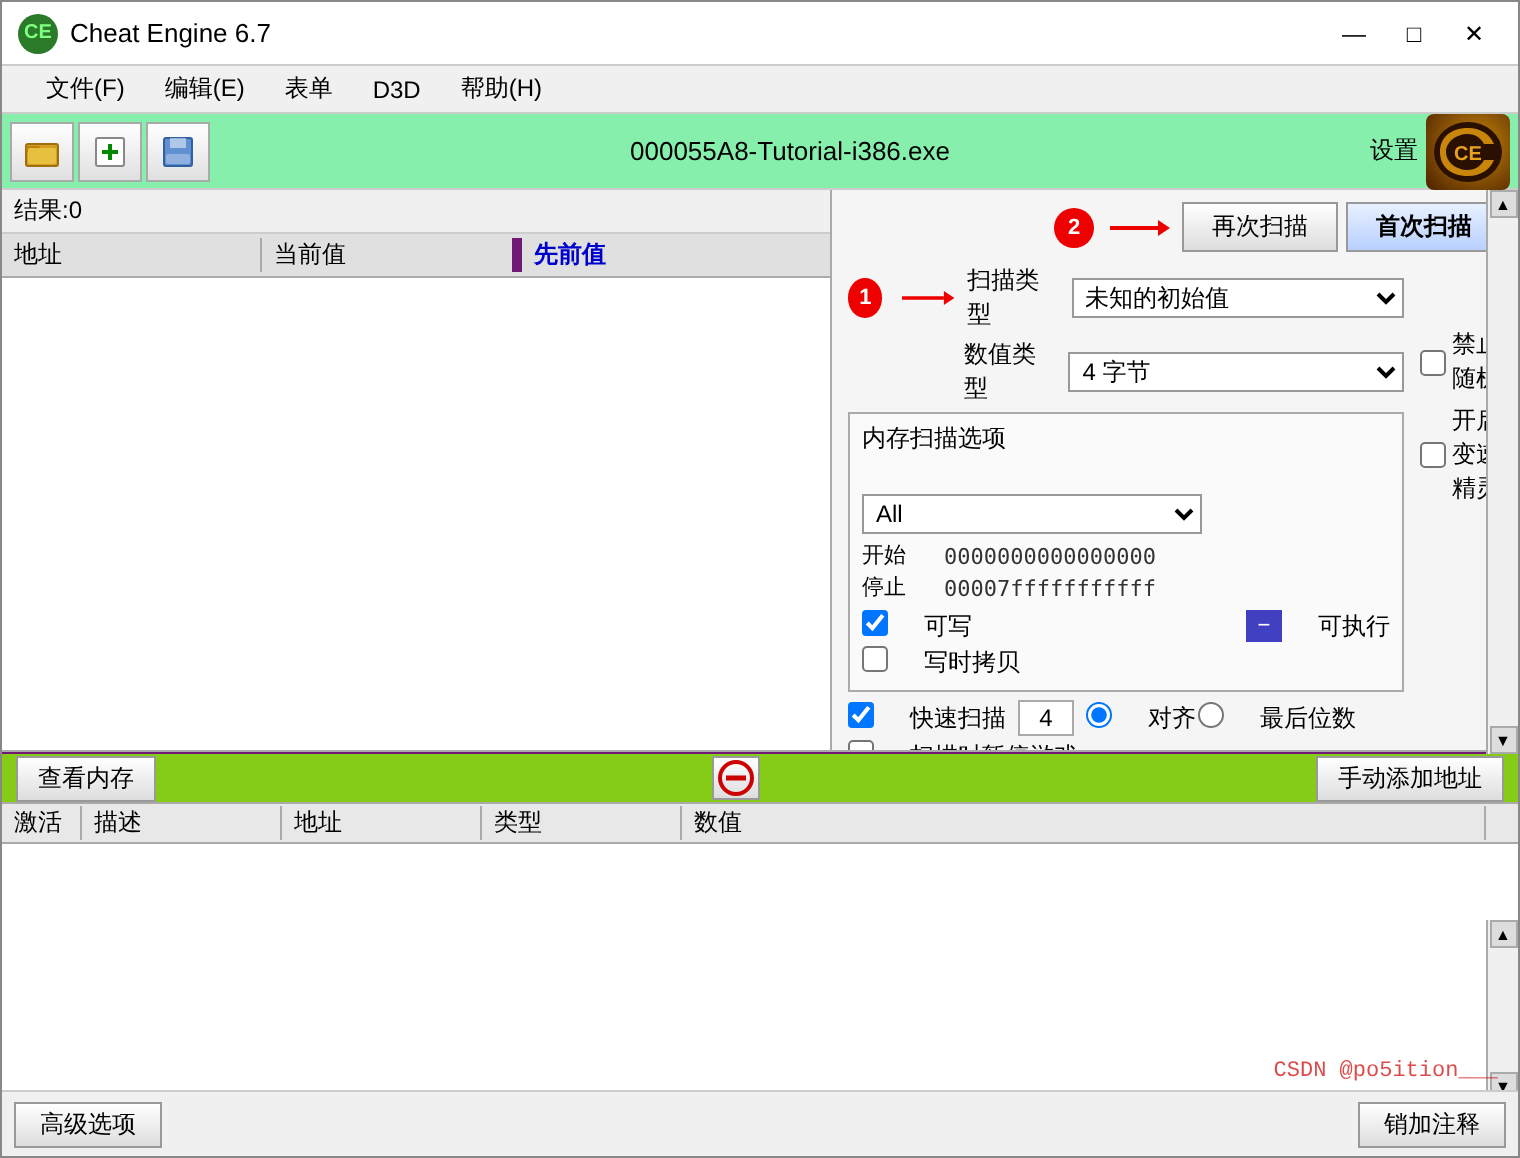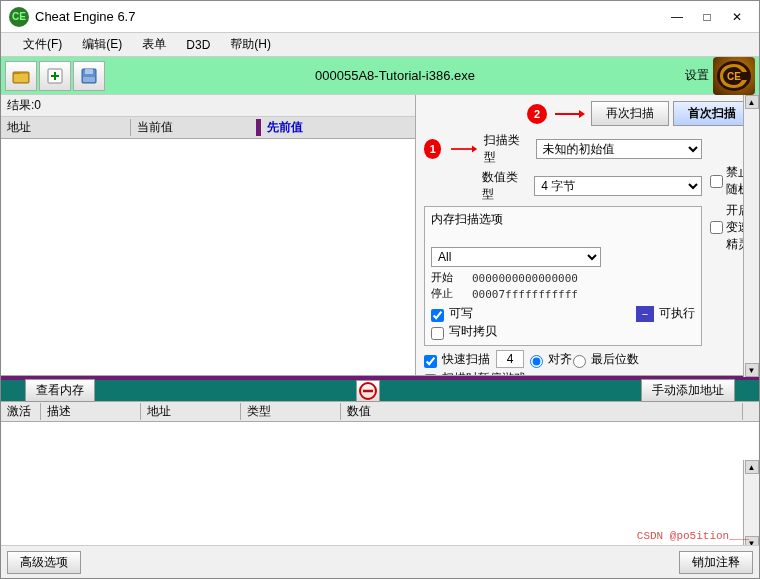--- a/index.html
+++ b/index.html
@@ -186,21 +186,21 @@
       font-size: 11px; margin-bottom: 1px;
     }
     .addr-label { width: 35px; }
     .addr-value { font-family: monospace; font-size: 11px; color: #333; }
 
     .checkbox-row {
       display: flex; align-items: center; gap: 12px;
       font-size: 12px; margin: 1px 0;
     }
     .checkbox-item {
-      display: flex; align-items: flex-end; gap: 5px; cursor: pointer;
+      display: flex; align-items: flex-start; gap: 18px; cursor: pointer;
     }
     input[type="checkbox"] { cursor: pointer; }
     input[type="radio"] { cursor: pointer; }
 
     .fast-scan-row {
       display: flex; align-items: center; gap: 6px;
       font-size: 12px;
     }
     .fast-scan-value {
       width: 28px; border: 1px solid #aaa; text-align: center;
@@ -214,25 +214,25 @@
       font-size: 12px; cursor: pointer;
     }
 
     .pause-game-row {
       display: flex; align-items: center; gap: 6px;
       font-size: 12px; margin-top: 2px;
     }
 
     
     .view-memory-bar {
-      background: #0f766e;
-      border-top: 4px solid #701a75;
+      background: #84cc16;
+      border-top: 1px solid #701a75;
       border-bottom: 1px solid #aaa;
       display: flex; align-items: center;
-      height: 26px; padding: 0 24px;
+      height: 26px; padding: 0 7px;
       justify-content: space-between;
     }
     .view-memory-btn {
       padding: 2px 10px;
       border: 1px solid #999;
       background: linear-gradient(to bottom, #fff, #ddd);
       cursor: pointer;
       font-size: 12px;
       font-family: inherit;
     }

